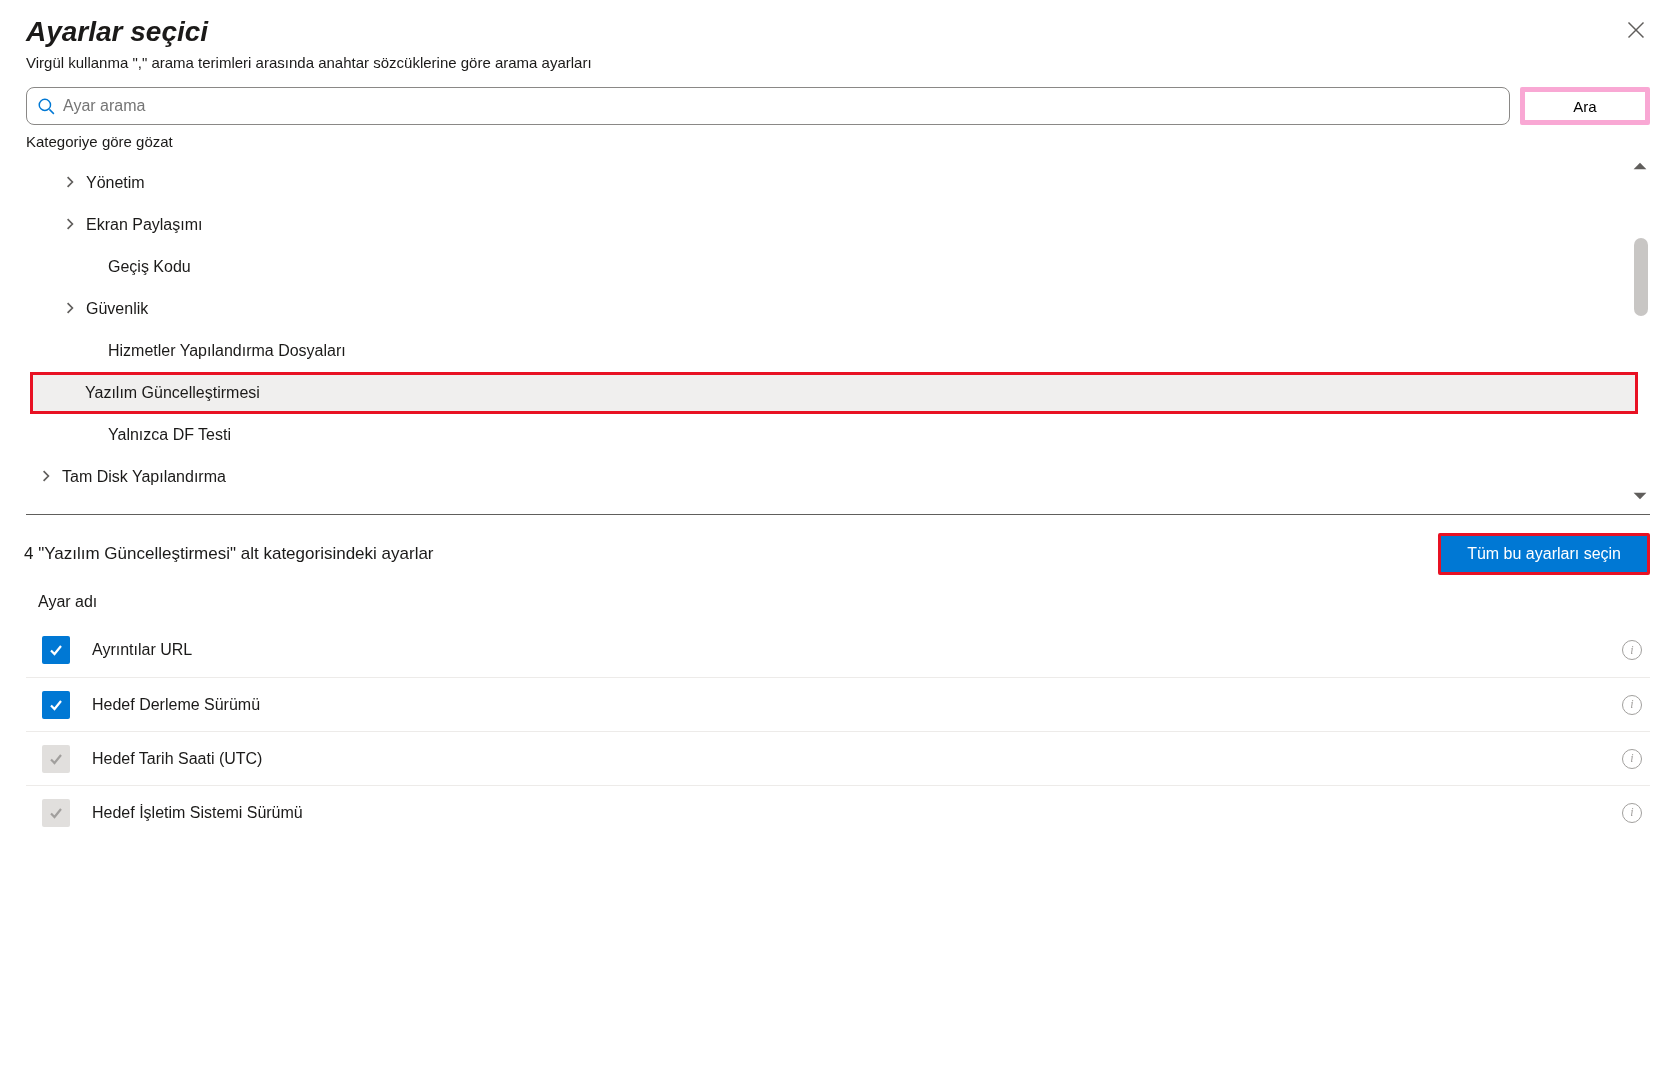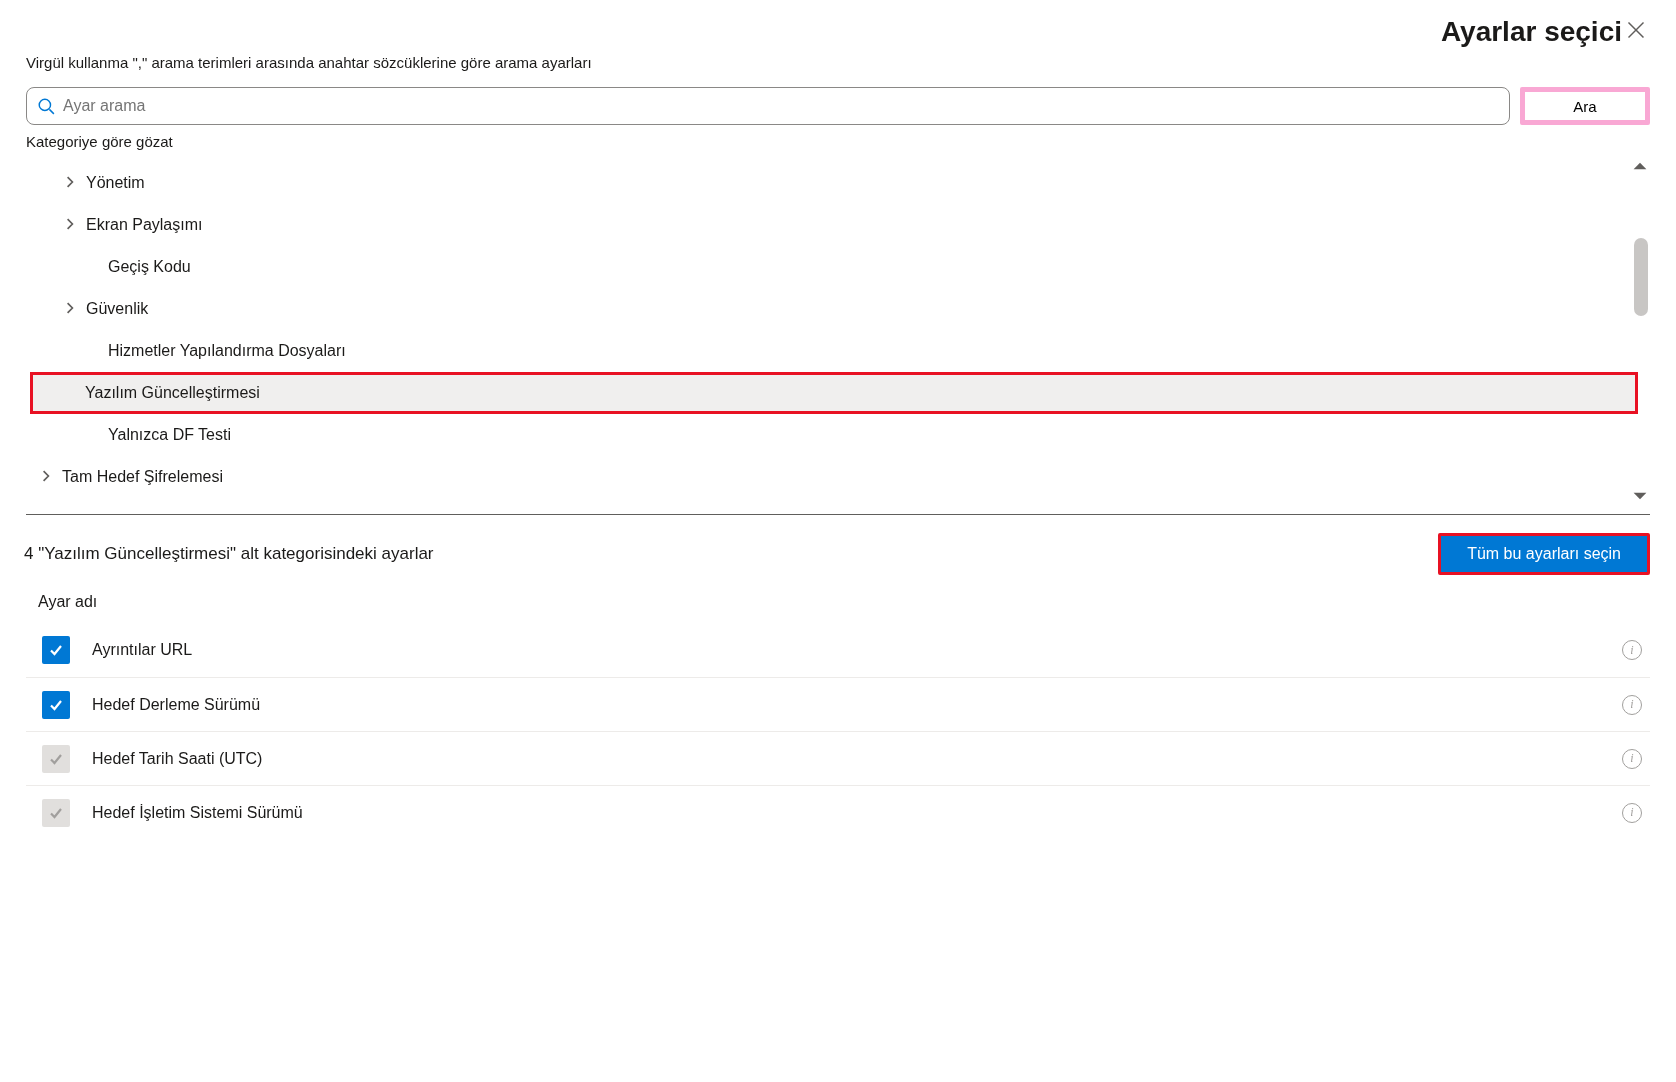--- a/index.html
+++ b/index.html
@@ -5,22 +5,23 @@
   * { box-sizing: border-box; margin: 0; padding: 0; }
   body {
     font-family: "Segoe UI", -apple-system, BlinkMacSystemFont, sans-serif;
     background: #fff;
     color: #1b1a19;
     padding: 16px 26px 0 26px;
     font-size: 14px;
   }
   .header-row {
     display: flex;
-    justify-content: flex-end;
+    justify-content: space-between;
     align-items: flex-start;
+    font-style: italic;
   }
   .title {
     font-size: 28px;
     font-weight: 600;
     margin-bottom: 6px;
   }
   .close-btn {
     font-size: 22px;
     color: #605e5c;
     cursor: pointer;
@@ -264,21 +265,21 @@
       <div class="cat-item level-1">
         <span class="chevron blank"><svg width="12" height="12" viewBox="0 0 10 10" fill="none" stroke="#605e5c" stroke-width="1.4">
             <path d="M3 1 L7 5 L3 9"></path>
           </svg></span>
         <span class="label-indent">Yalnızca DF Testi</span>
       </div>
       <div class="cat-item level-0">
         <span class="chevron"><svg width="12" height="12" viewBox="0 0 10 10" fill="none" stroke="#605e5c" stroke-width="1.4">
             <path d="M3 1 L7 5 L3 9"></path>
           </svg></span>
-        <span>Tam Hedef Şifrelemesi</span>
+        <span>Tam Disk Yapılandırma</span>
       </div>
     </div>
 </div>
 
 <div class="divider"></div>
 
 <div class="results-header">
   <div class="results-title">4 "Yazılım Güncelleştirmesi" alt kategorisindeki ayarlar</div>
   <button class="select-all-btn">Tüm bu ayarları seçin</button>
 </div>

